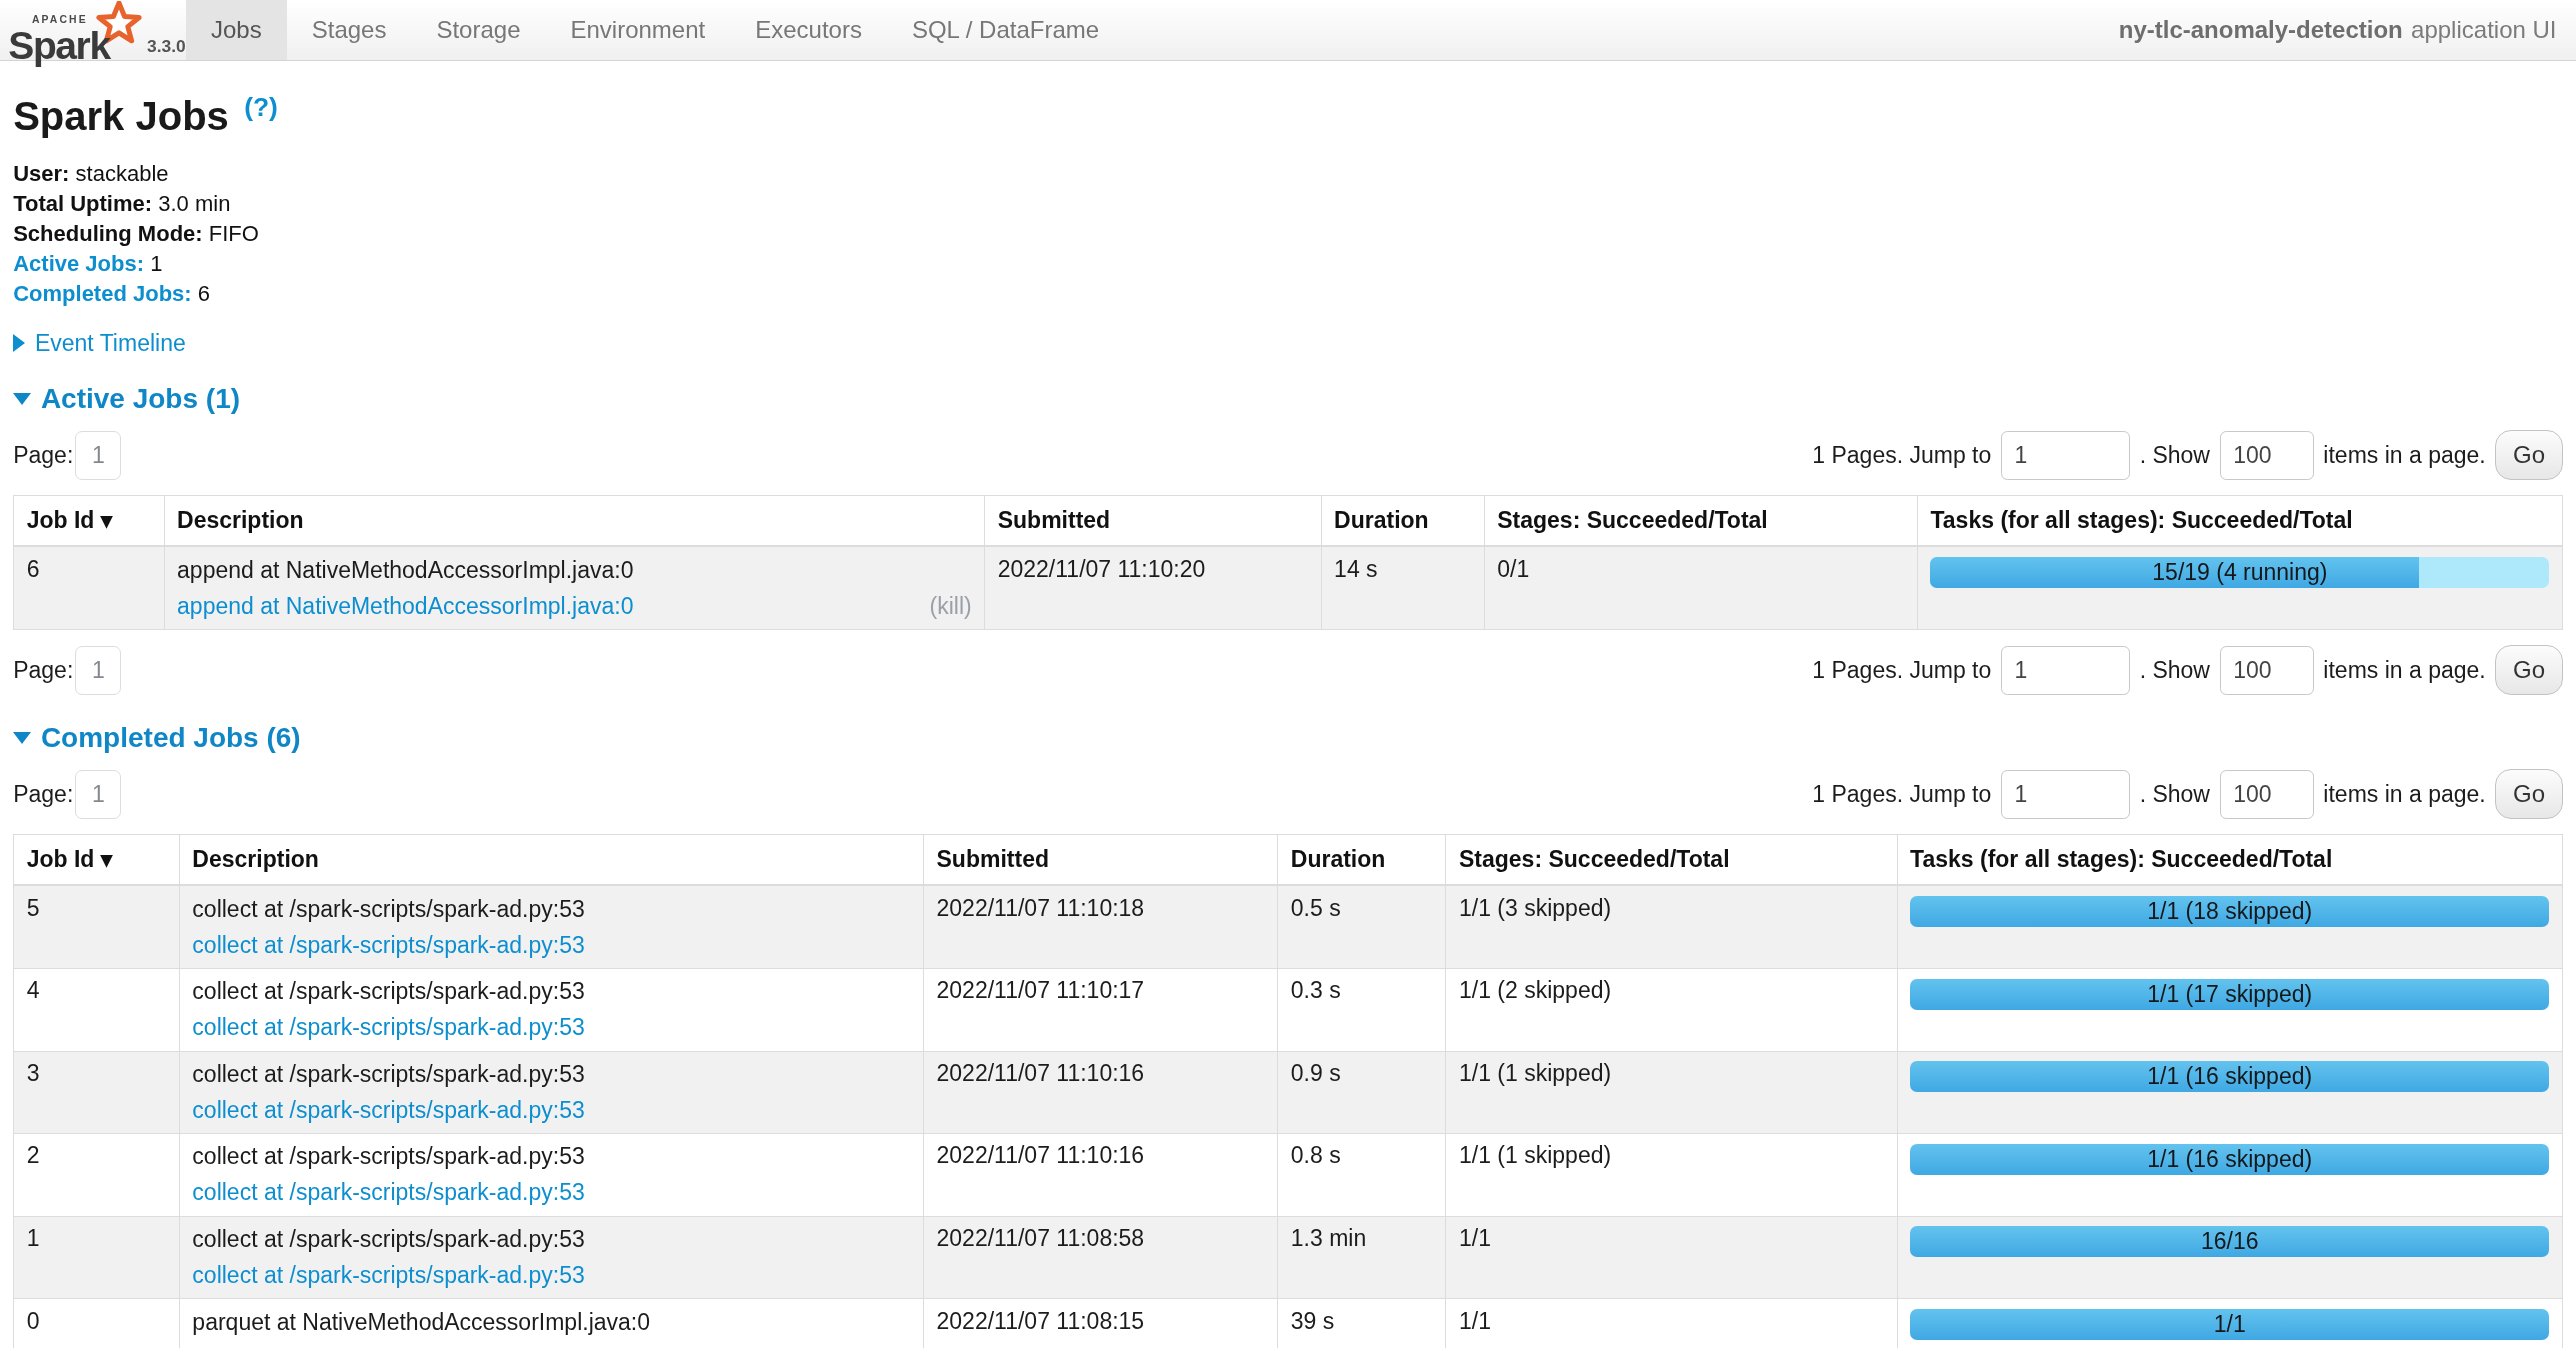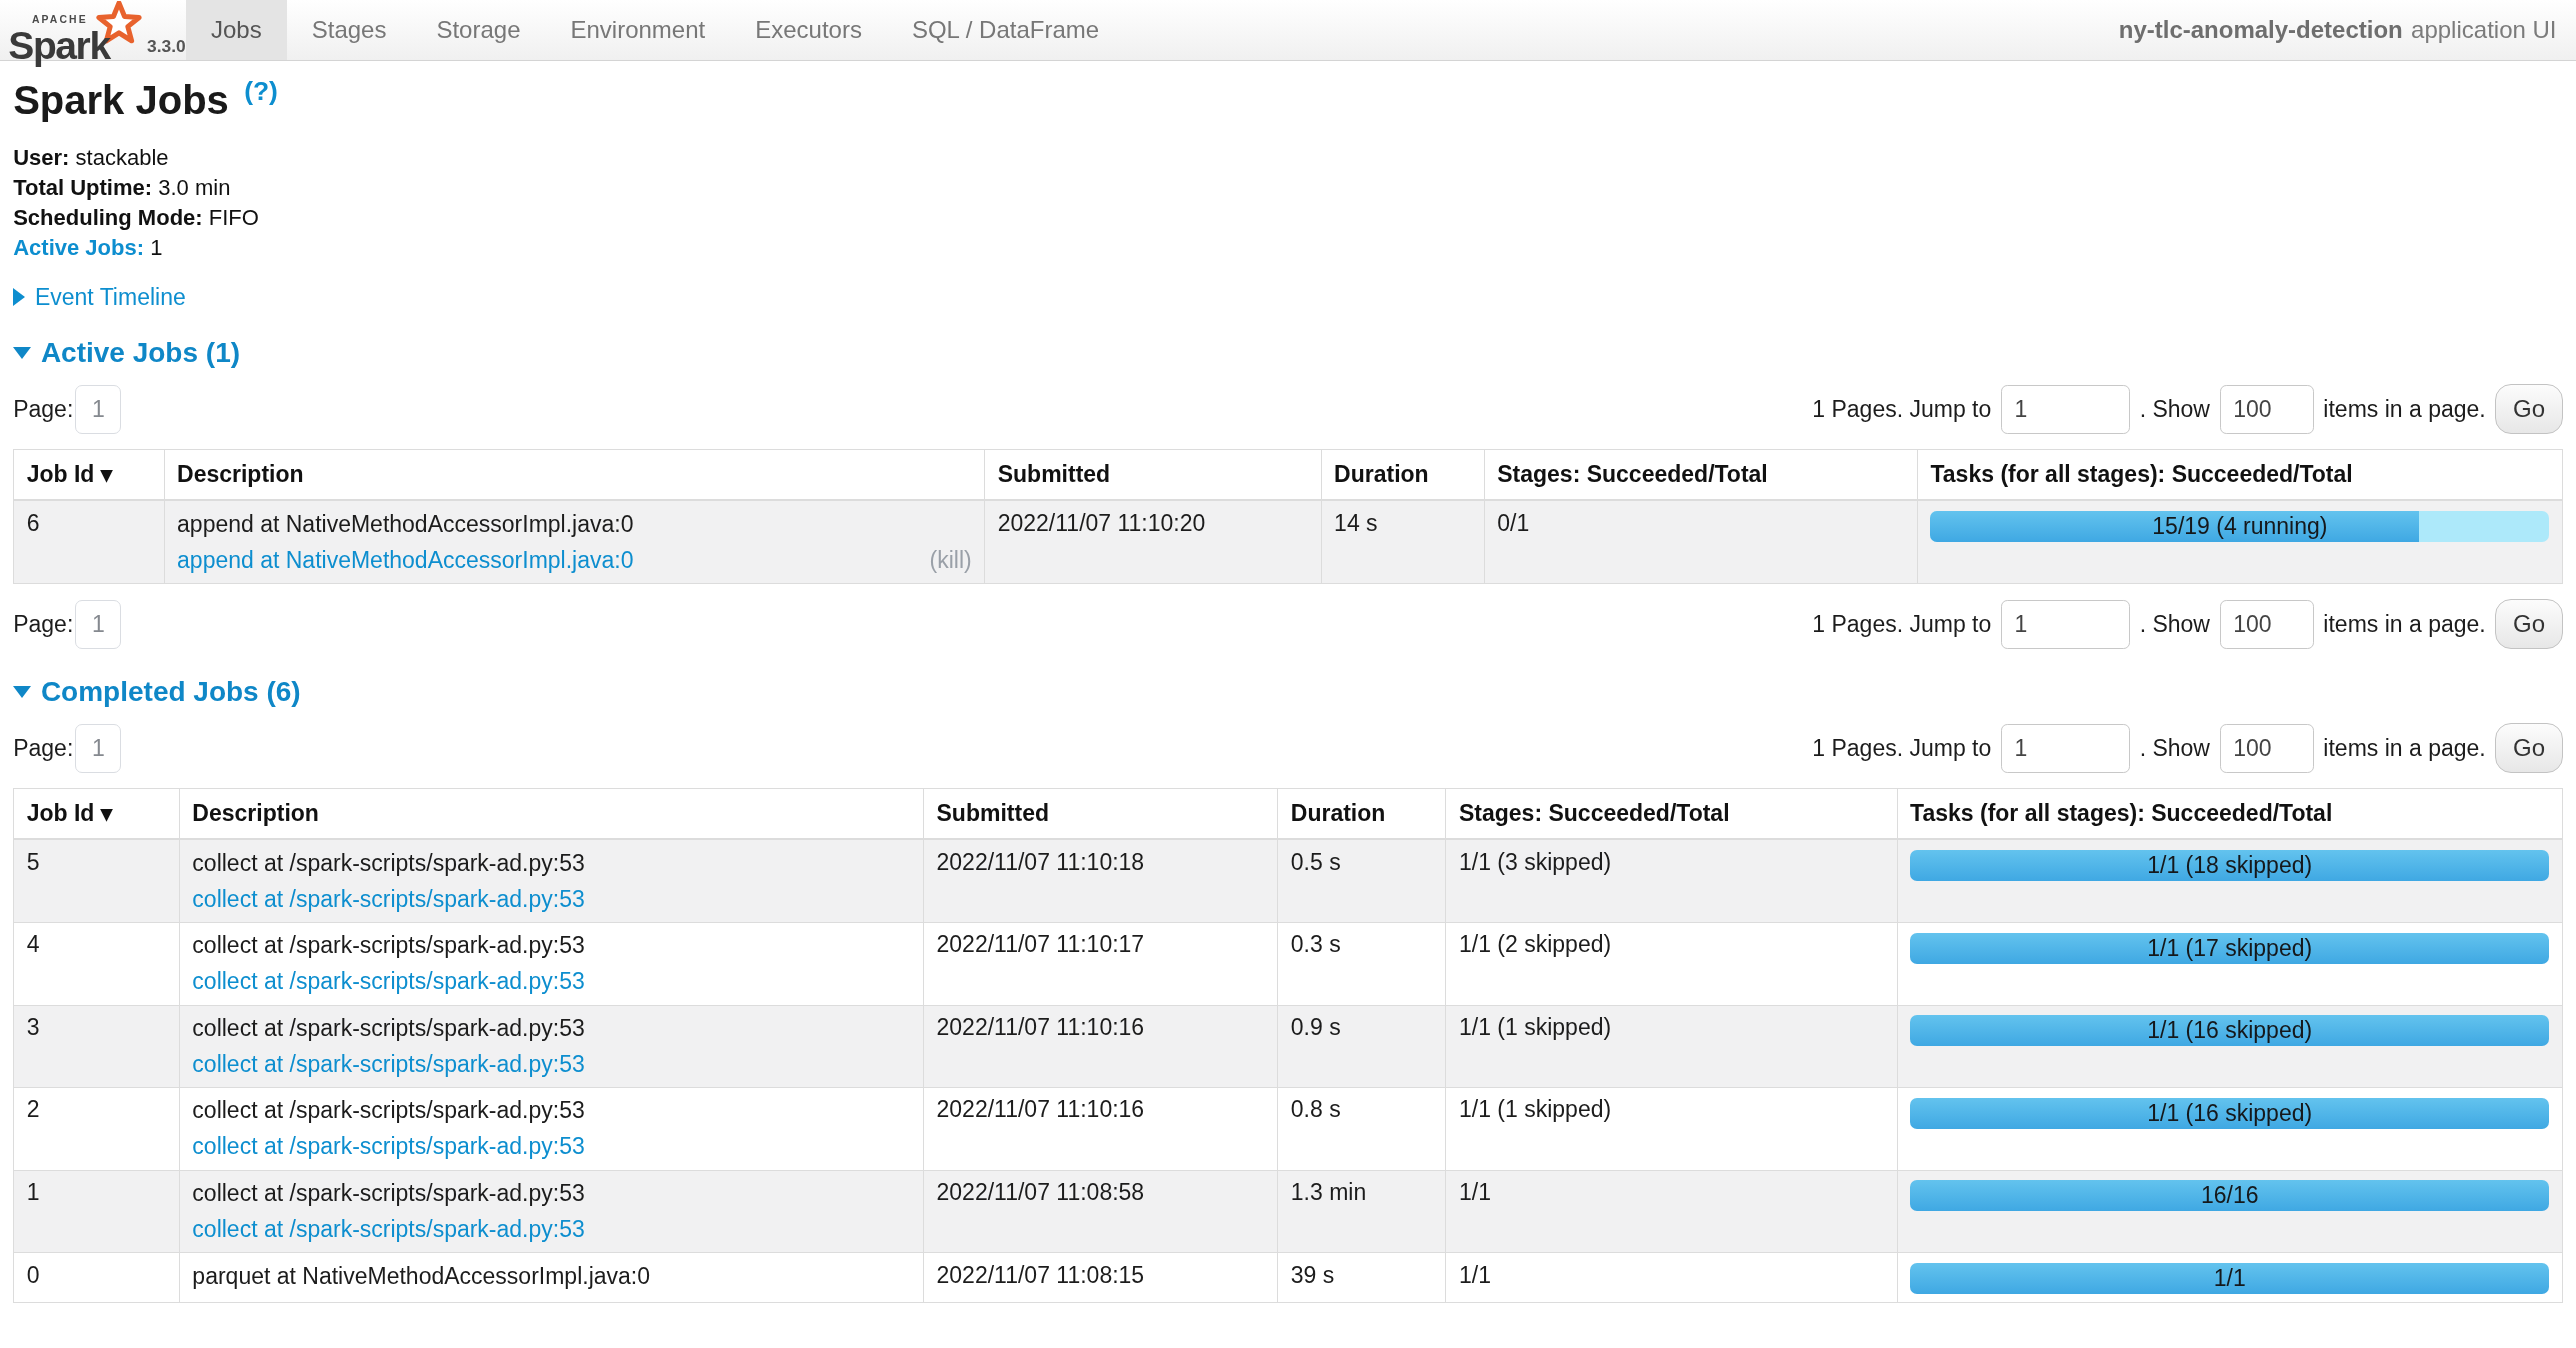--- a/index.html
+++ b/index.html
@@ -52,21 +52,21 @@
     display:flex; align-items:center;
     padding-right:19.5px;
     font-size:24px; color:#7b7b7b;
     white-space:nowrap;
   }
   .app-title b { color:#6e6e6e; margin-right:8.3px; }
 
   
   .content { padding:0 13.2px; }
   h3.page-title {
-    margin-top:15px; margin-bottom:19.5px;
+    margin-top:31px; margin-bottom:19.5px;
     font-size:40px; font-weight:bold; color:#1a1a1a;
   }
   h3.page-title .help-link {
     font-size:26.4px; color:#0d8ecf; vertical-align:14px; font-weight:bold;
     margin-left:4.2px;
   }
   ul.summary { list-style:none; margin-top:19px; }
   ul.summary li { line-height:30px; font-size:22px; color:#111111; }
   ul.summary li strong { font-weight:bold; }
   ul.summary li .lbl-link { color:#0d8ecf; font-weight:bold; }
@@ -216,20 +216,24 @@
       <span>3.0 min</span>
     </li>
     <li>
       <strong>Scheduling Mode:</strong>
       <span>FIFO</span>
     </li>
     <li>
       <a class="lbl-link">Active Jobs:</a>
       <span>1</span>
     </li>
+    <li>
+      <a class="lbl-link">Completed Jobs:</a>
+      <span>6</span>
+    </li>
   </ul>
 
   <div class="event-timeline">
     <span class="tri-right"></span>
     <span>Event Timeline</span>
   </div>
 
   <h4 class="section-title">
     <span class="tri-down"></span>
     <span>Active Jobs (1)</span>

